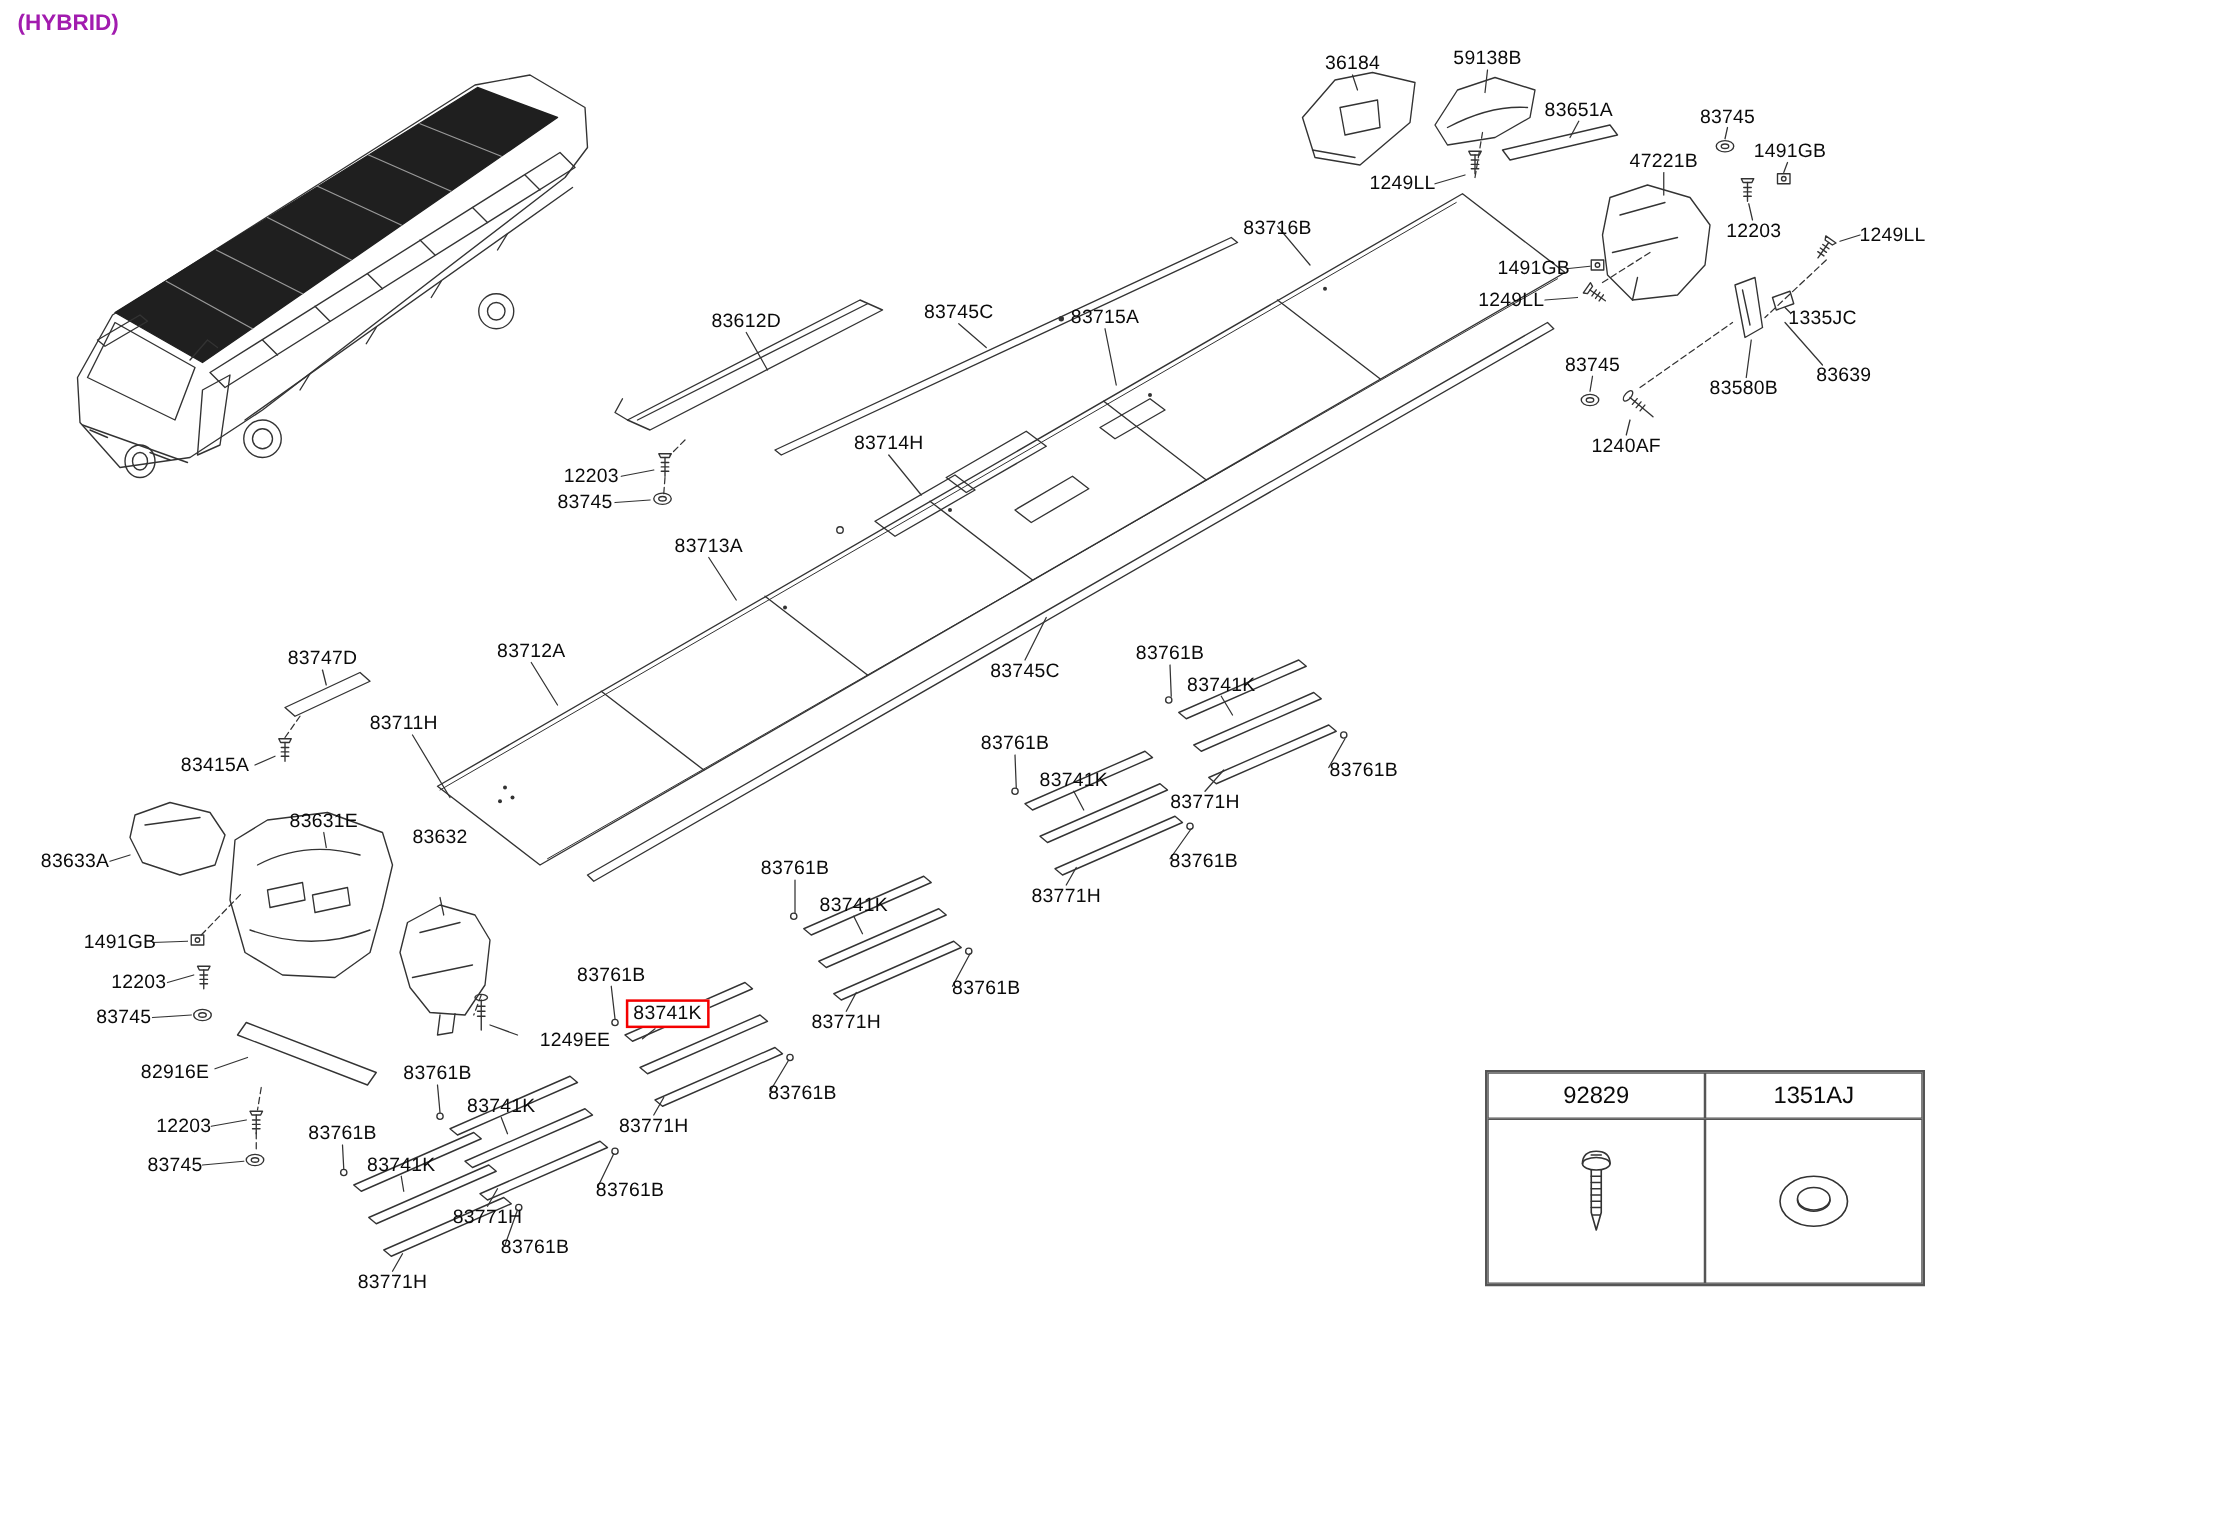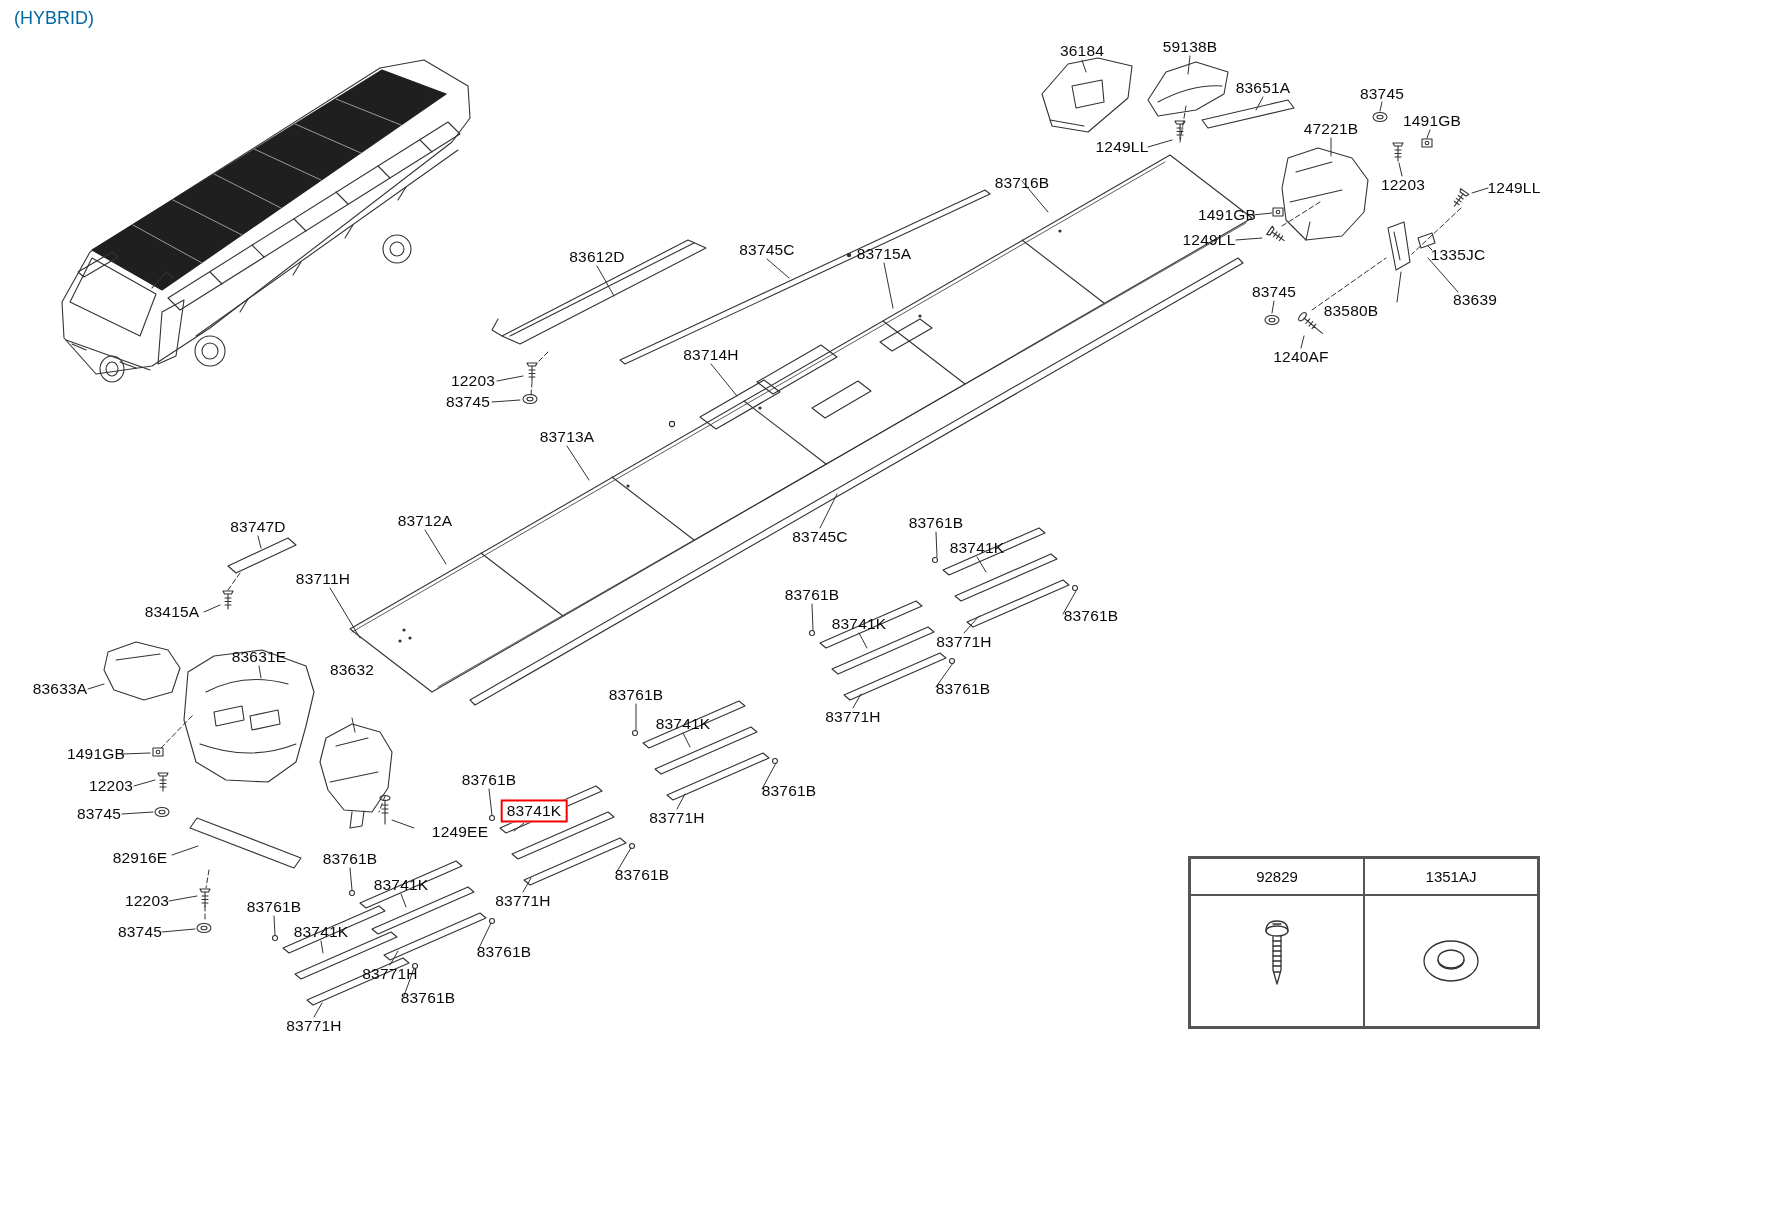--- a/index.html
+++ b/index.html
@@ -1,27 +1,27 @@
 <!DOCTYPE html>
 <html><head>
 <meta charset="utf-8">
 <style>
   * { margin:0; padding:0; box-sizing:border-box; }
   html,body { background:#fff; }
   body { font-family:"Liberation Sans", sans-serif; }
   .canvas { position:relative; width:1772px; height:1211px; background:#fff; overflow:hidden; }
-  .variant { position:absolute; left:14px; top:8px; font-size:18px; color:#0369a1; }
+  .variant { position:absolute; left:14px; top:8px; font-size:18px; color:#a21caf;font-weight:bold; }
   svg.art { position:absolute; left:0; top:0; }
   .plabel { position:absolute; transform:translate(-50%,-50%); font-size:15.5px; color:#0a0a0a;
             white-space:nowrap; letter-spacing:.2px; line-height:1.1; }
   .plabel.hl { border:2px solid #f40000; padding:1px 4px; background:#fff; }
   .ref-table { position:absolute; left:1188px; top:856px; width:352px; height:173px;
                border:2px solid #555; display:grid; grid-template-rows:37px 1fr; grid-template-columns:1fr 1fr; }
   .rt-cell { border:1px solid #555; display:flex; align-items:center; justify-content:center;
-             font-size:15px; color:#0a0a0a; }
+             font-size:19px; color:#0a0a0a; }
 </style>
 </head>
 <body>
 
 <div class="canvas">
 
   <div class="variant">(HYBRID)</div>
 
   <svg class="art" width="1772" height="1211" viewBox="0 0 1772 1211" stroke="#333" fill="none" stroke-width="1.1" stroke-linecap="round" stroke-linejoin="round">
     <defs>
@@ -263,21 +263,21 @@
   <div class="plabel" style="left:1331px;top:129px">47221B</div>
   <div class="plabel" style="left:1122px;top:147px">1249LL</div>
   <div class="plabel" style="left:1403px;top:185px">12203</div>
   <div class="plabel" style="left:1514px;top:188px">1249LL</div>
   <div class="plabel" style="left:1227px;top:215px">1491GB</div>
   <div class="plabel" style="left:1209px;top:240px">1249LL</div>
   <div class="plabel" style="left:1458px;top:255px">1335JC</div>
   <div class="plabel" style="left:1022px;top:183px">83716B</div>
   <div class="plabel" style="left:1274px;top:292px">83745</div>
   <div class="plabel" style="left:1475px;top:300px">83639</div>
-  <div class="plabel" style="left:1351px;top:311px">83580B</div>
+  <div class="plabel" style="left:1395px;top:311px">83580B</div>
   <div class="plabel" style="left:1301px;top:357px">1240AF</div>
   <div class="plabel" style="left:597px;top:257px">83612D</div>
   <div class="plabel" style="left:767px;top:250px">83745C</div>
   <div class="plabel" style="left:884px;top:254px">83715A</div>
   <div class="plabel" style="left:711px;top:355px">83714H</div>
   <div class="plabel" style="left:473px;top:381px">12203</div>
   <div class="plabel" style="left:468px;top:402px">83745</div>
   <div class="plabel" style="left:567px;top:437px">83713A</div>
   <div class="plabel" style="left:425px;top:521px">83712A</div>
   <div class="plabel" style="left:820px;top:537px">83745C</div>

